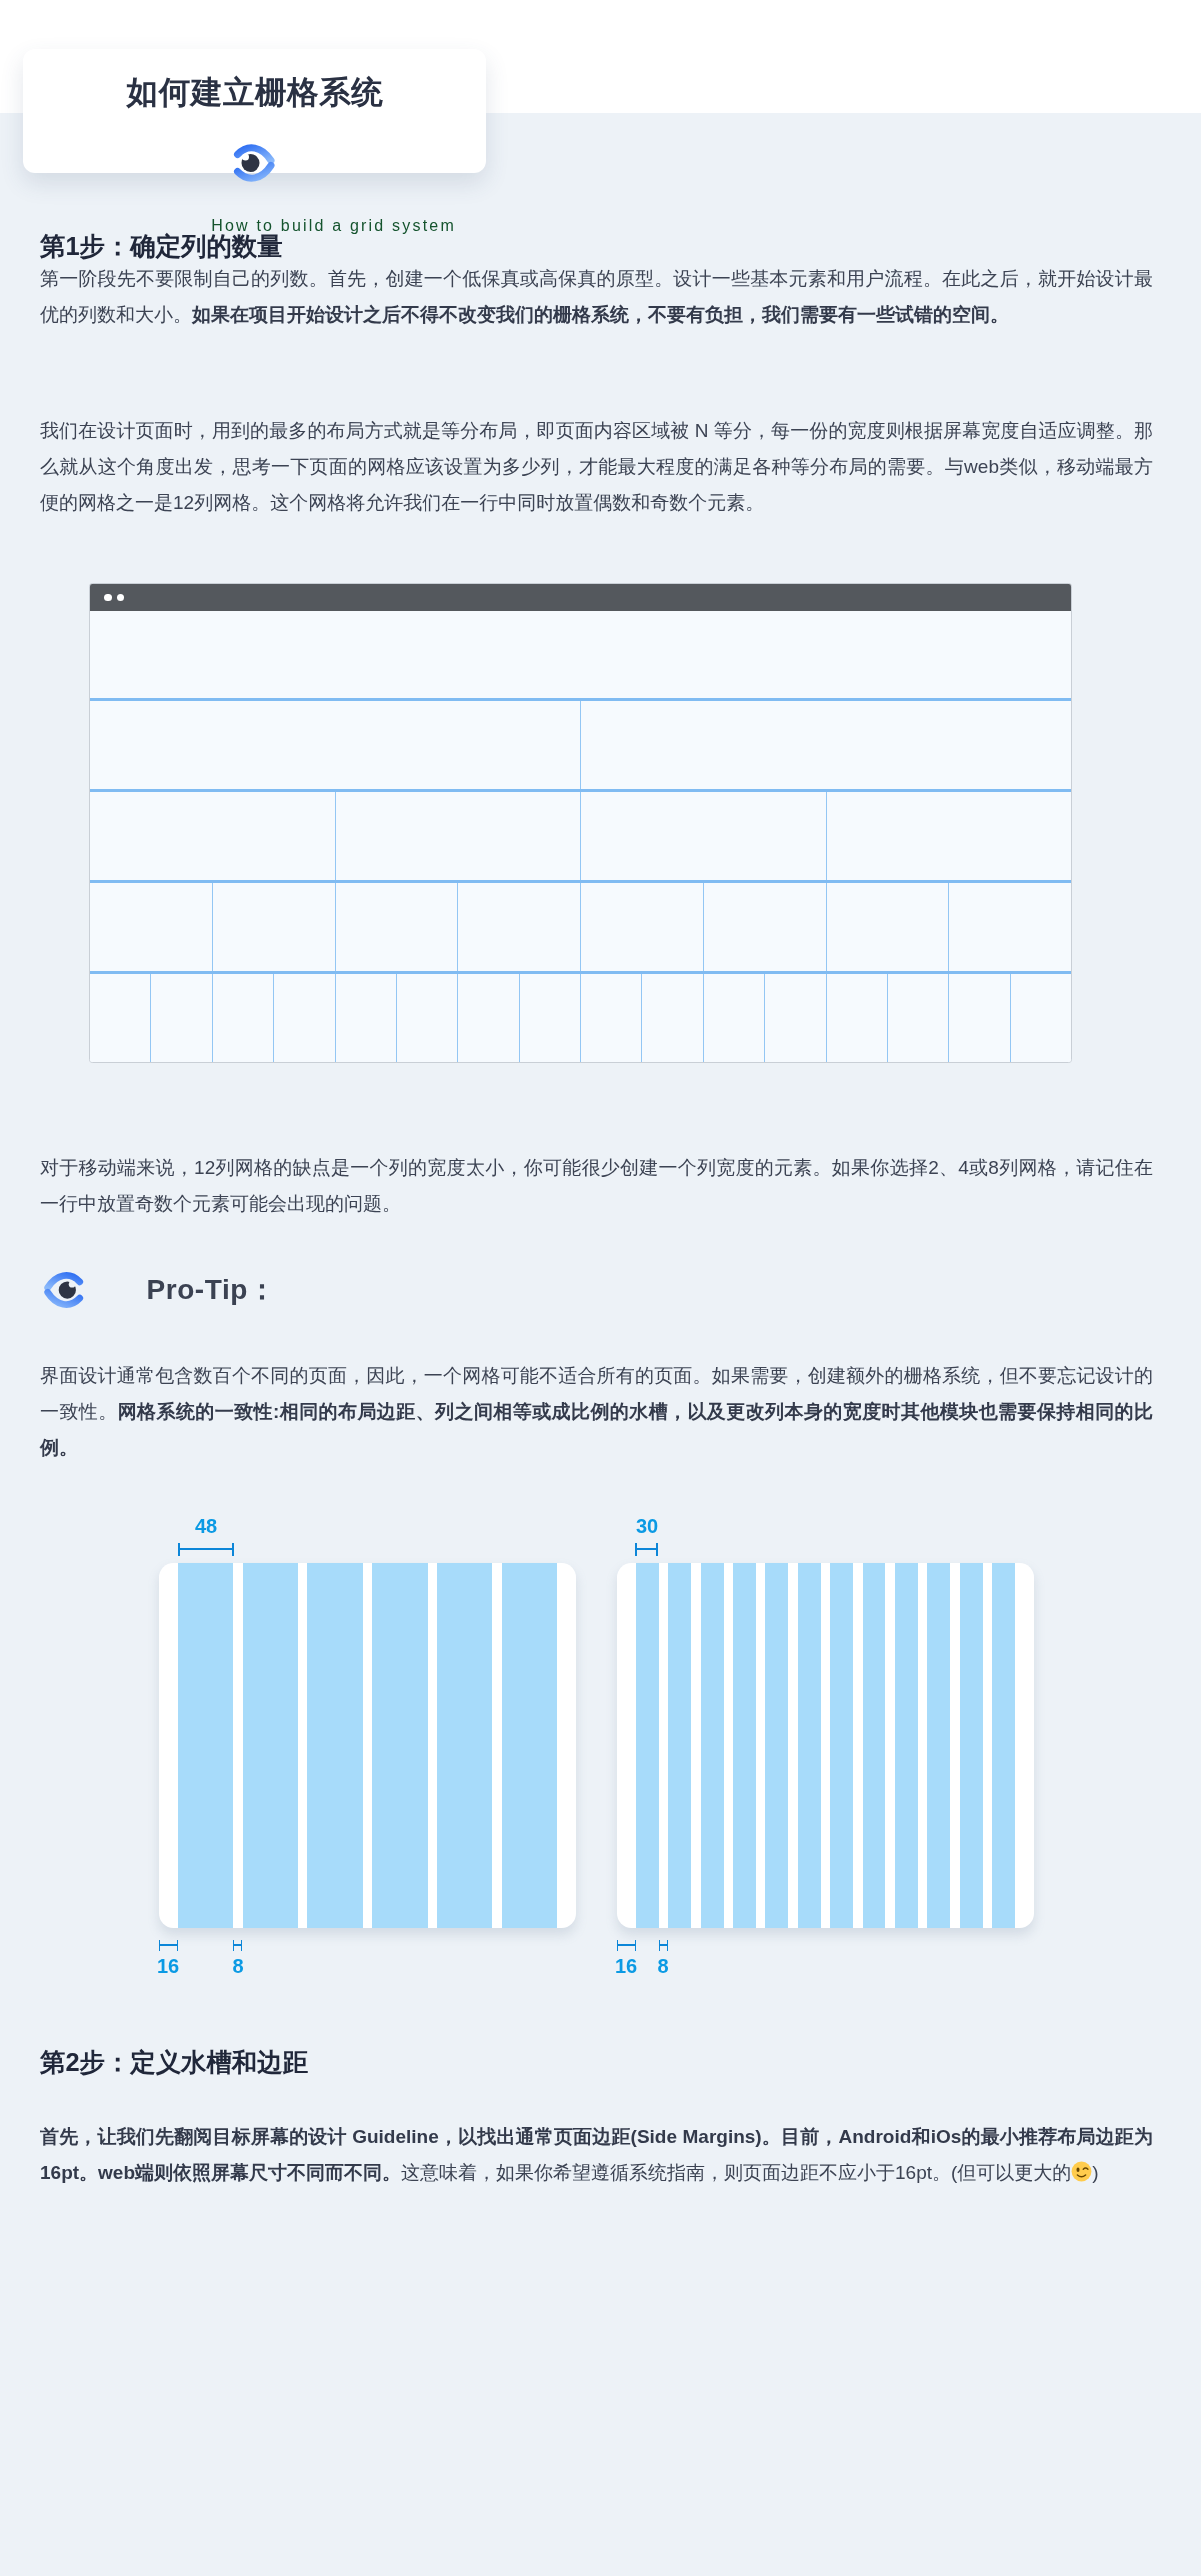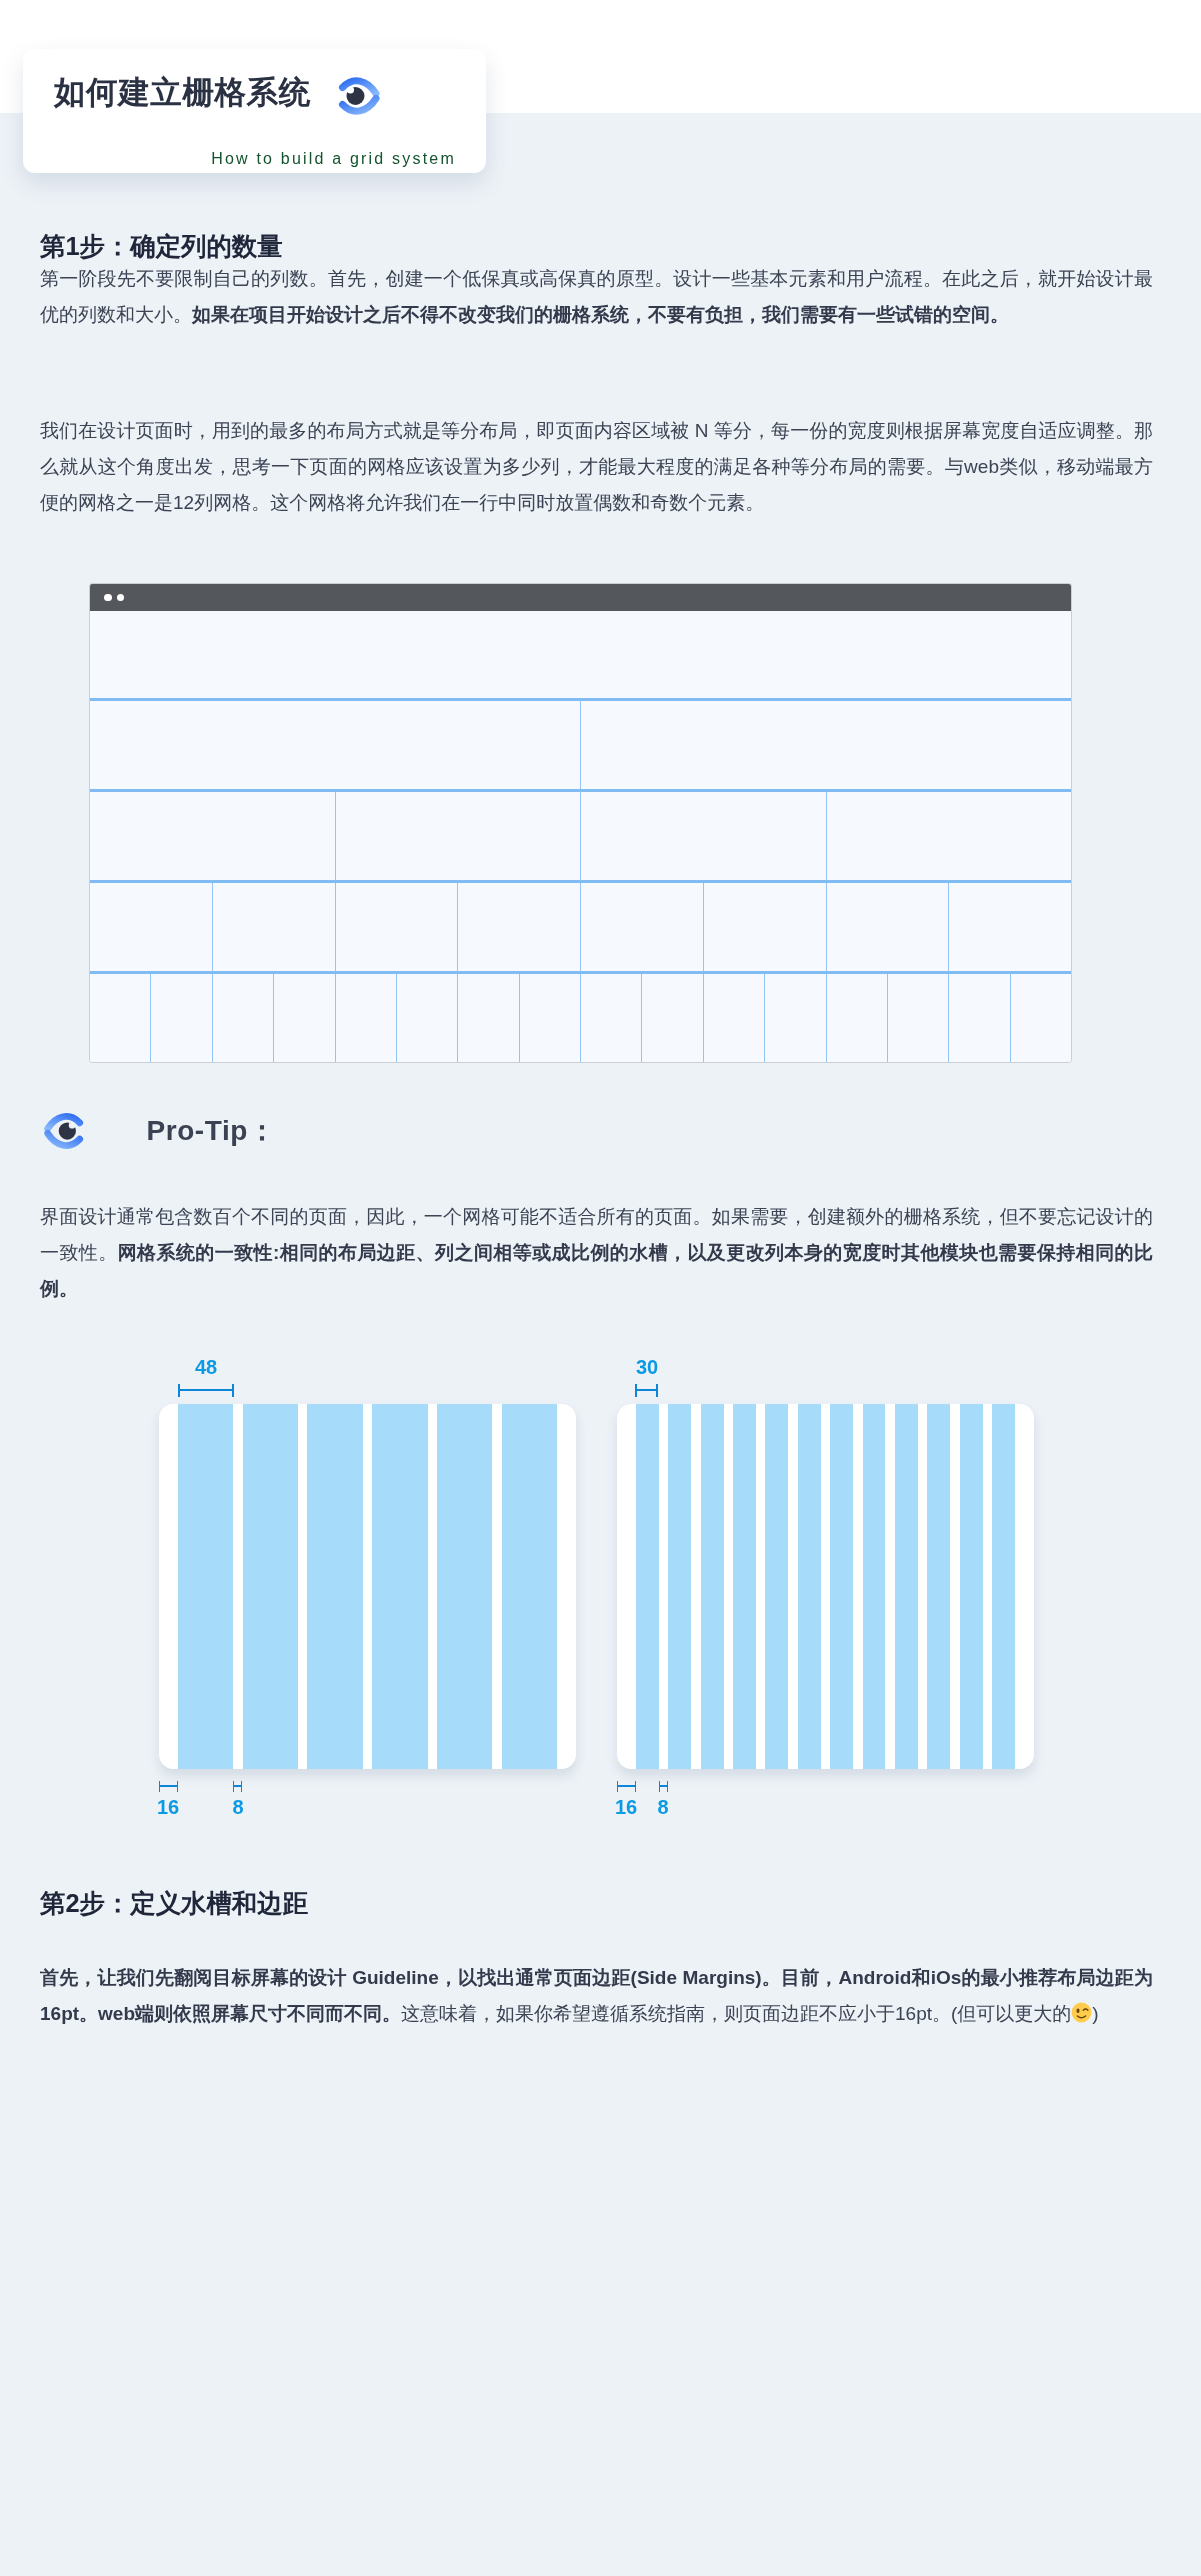--- a/index.html
+++ b/index.html
@@ -14,21 +14,21 @@
   }
   .top-strip { position:absolute; left:0; top:0; width:100%; height:113px; background:#ffffff; }
 
   
   .header-card {
     position:absolute; left:23px; top:49px; width:463px; height:124px;
     background:#ffffff; border-radius:12px;
     box-shadow:0 10px 23px rgba(60,80,110,0.14);
     padding:23px 30px 0 31px; z-index:5;
   }
-  .title-row { display:flex; align-items:flex-start; gap:25.4px; }
+  .title-row { display:flex; align-items:center; gap:25.4px;flex-direction:column; }
   .page-title { font-size:31.5px; font-weight:700; color:#2a3143; letter-spacing:0.6px; }
   .logo-icon { width:48px; height:48px; flex:0 0 auto; }
   .page-subtitle { margin-top:30px; font-size:16px; color:#14532d; letter-spacing:2.2px;text-align:right; }
 
   
   .content { padding:232px 49px 0 40px; position:relative; z-index:1; }
   .step-heading { font-size:25.4px; line-height:29px; font-weight:700; color:#20273a; }
   .step-heading.second { margin-top:70px; }
   p.body-p { font-size:19px; line-height:36px; text-align:justify; color:#3c4353; }
   p.body-p strong { font-weight:700; color:#333a4b; }
@@ -154,20 +154,21 @@
           <div class="mock-cell"></div>
           <div class="mock-cell"></div>
           <div class="mock-cell"></div>
           <div class="mock-cell"></div>
           <div class="mock-cell"></div>
           <div class="mock-cell"></div>
         </div>
       </div>
   </figure>
 
+  <p class="body-p p3">对于移动端来说，12列网格的缺点是一个列的宽度太小，你可能很少创建一个列宽度的元素。如果你选择2、4或8列网格，请记住在一行中放置奇数个元素可能会出现的问题。</p>
 
   <div class="protip-row">
     <svg class="protip-icon" viewBox="0 0 96 96" aria-hidden="true">
       <defs>
         <linearGradient id="gB2" x1="1" y1="0" x2="0" y2="1">
           <stop offset="0" stop-color="#2e6ef2"></stop>
             <stop offset="1" stop-color="#8ab9fb"></stop>
         </linearGradient>
       </defs>
       <path d="M83 31 C 62 9 34 15 16 43" fill="none" stroke="url(#gB2)" stroke-width="14" stroke-linecap="round"></path>

